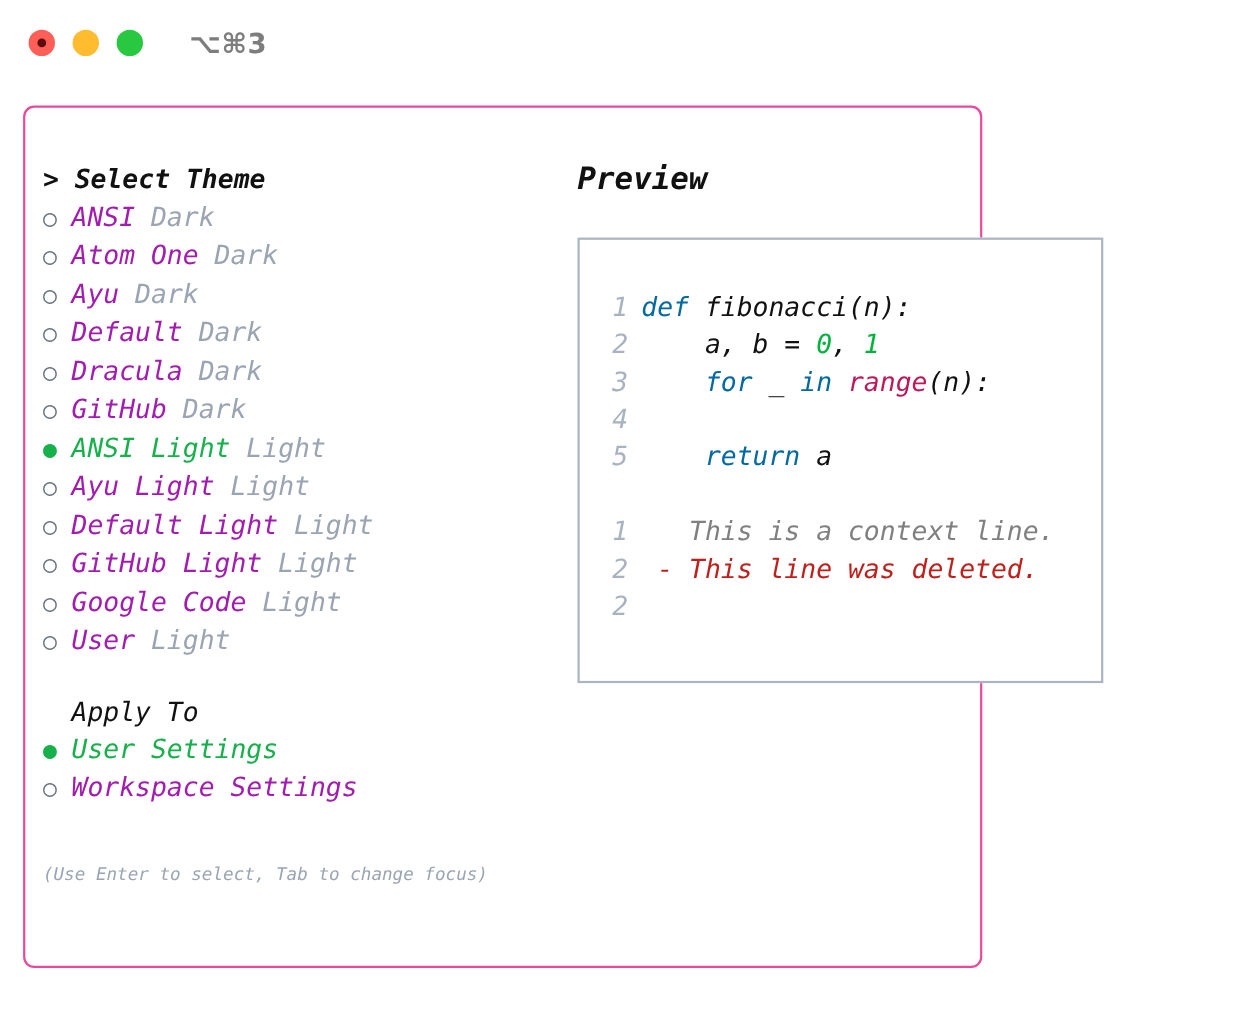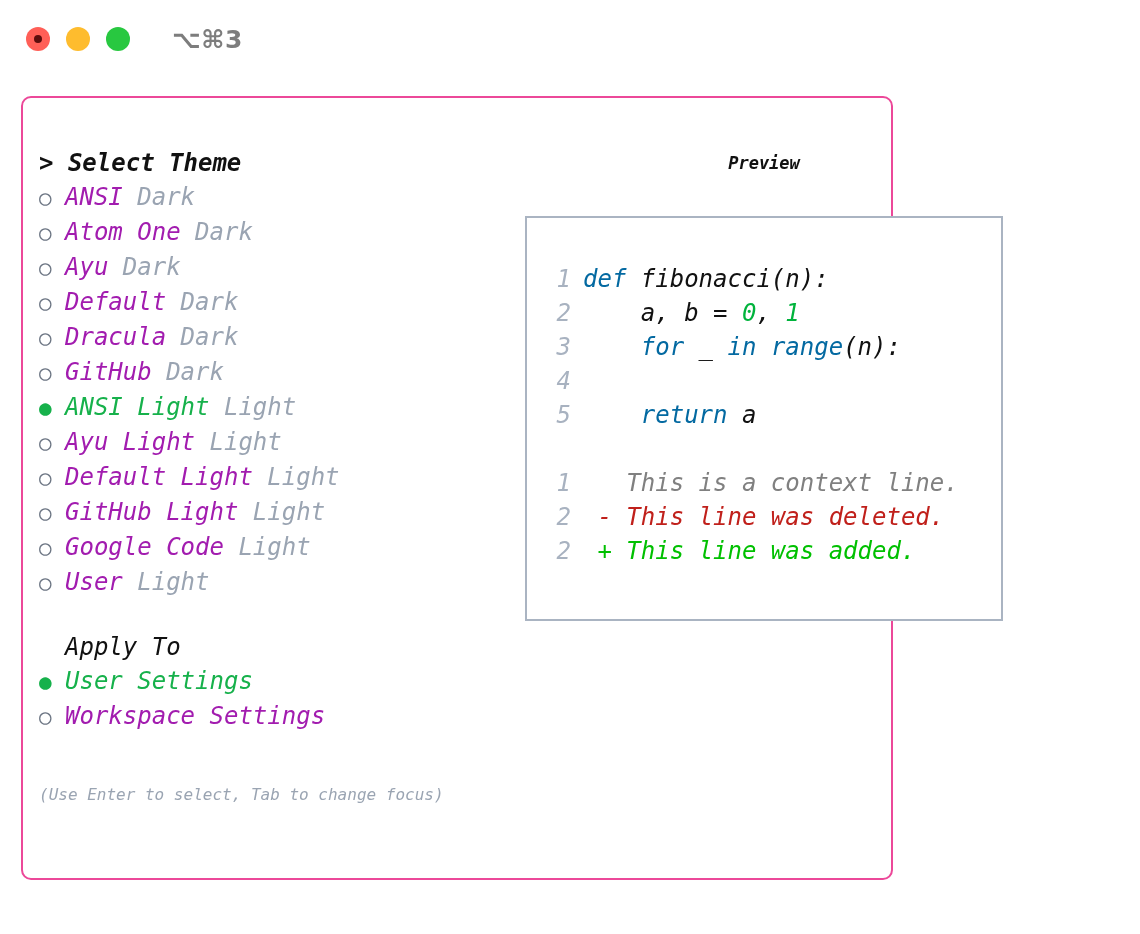--- a/index.html
+++ b/index.html
@@ -138,26 +138,25 @@
     white-space: normal;
   }
 
   
   .right-col {
     flex: 1 1 auto;
     padding-left: 20px;
     box-sizing: border-box;
   }
   .preview-title {
-    font-size: 17px;
+    font-size: 28px;
     line-height: 34px;
     font-weight: bold;
     color: #111111;
     margin-bottom: 36px;
-    text-align: center;
   }
   .code-box {
     width: 478px;
     height: 405px;
     border: 2px solid #aab4c2;
     box-sizing: border-box;
     background: #ffffff;
     padding: 44px 0 0 18px;
   }
   .code-line {
@@ -169,21 +168,21 @@
   .ln {
     color: #a8b2c0;
     width: 26px;
     flex: 0 0 26px;
     text-align: right;
     margin-right: 12px;
   }
   .blank-line { height: 34px; }
 
   .tk-kw   { color: #0369a1; }
-  .tk-fn   { color: #0369a1; }
+  .tk-fn   { color: #be185d; }
   .tk-num  { color: #00b33c; }
   .tk-txt  { color: #111111; }
   .tk-ctx  { color: #808080; }
   .tk-del  { color: #c0201b; }
   .tk-add  { color: #00c000; }
 </style>
 </head>
 <body>
 
 <div class="window">
@@ -240,20 +239,20 @@
               <div class="code-line"><span class="ln">1</span><span><span class="tk-kw">def</span><span class="tk-txt"> fibonacci(n):</span></span></div>
               <div class="code-line"><span class="ln">2</span><span><span class="tk-txt">    a, b = </span><span class="tk-num">0</span><span class="tk-txt">, </span><span class="tk-num">1</span></span></div>
               <div class="code-line"><span class="ln">3</span><span><span class="tk-txt">    </span><span class="tk-kw">for</span><span class="tk-txt"> _ </span><span class="tk-kw">in</span><span class="tk-txt"> </span><span class="tk-fn">range</span><span class="tk-txt">(n):</span></span></div>
               <div class="code-line"><span class="ln">4</span></div>
               <div class="code-line"><span class="ln">5</span><span><span class="tk-txt">    </span><span class="tk-kw">return</span><span class="tk-txt"> a</span></span></div>
             </div>
           <div class="blank-line"></div>
           <div id="diff-block">
               <div class="code-line"><span class="ln">1</span><span class="tk-ctx">   This is a context line.</span></div>
               <div class="code-line"><span class="ln">2</span><span class="tk-del"> - This line was deleted.</span></div>
-              <div class="code-line"><span class="ln">2</span><span class="tk-add"> + This line was added.</span></div>
+              <div class="code-line"><span class="ln">2</span></div>
             </div>
         </div>
       </div>
 
     </div>
   </div>
 </div>
 
 </body></html>

